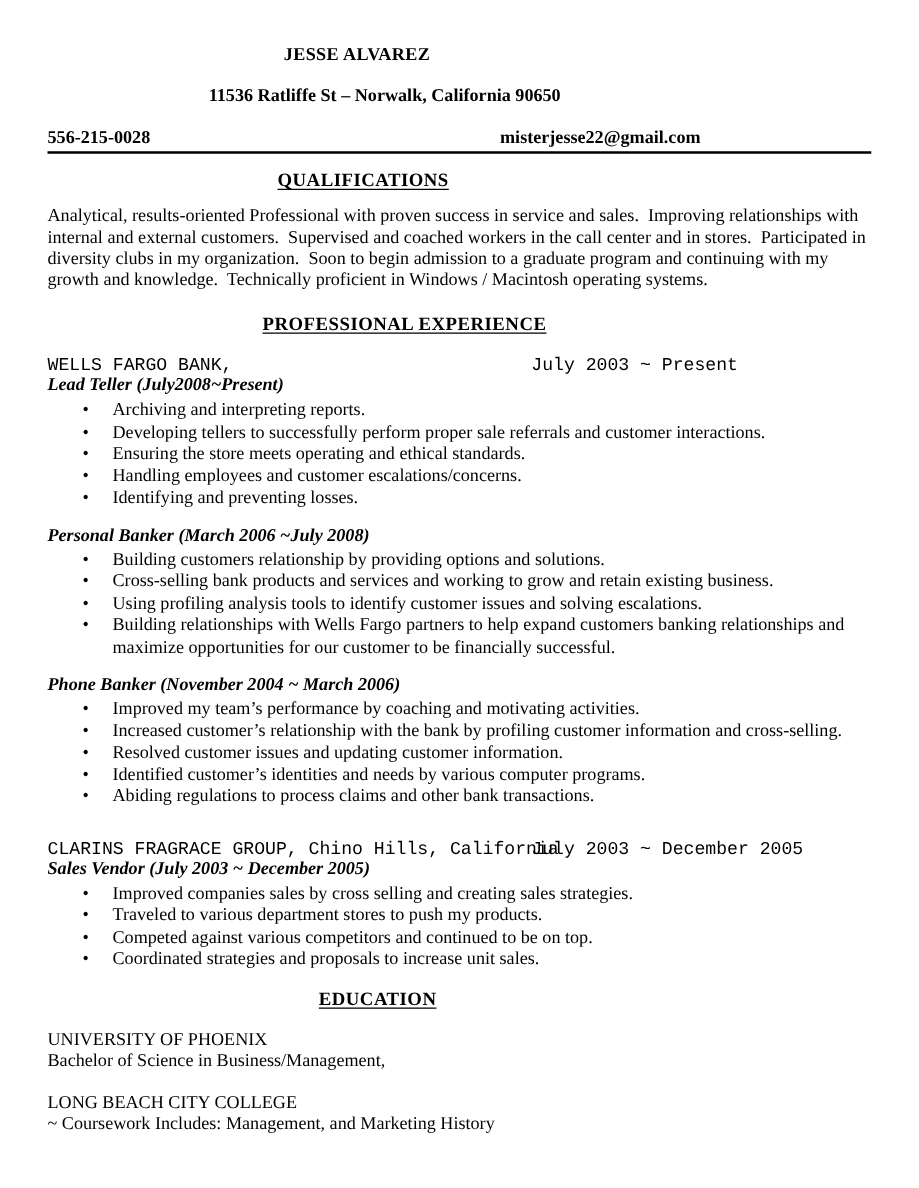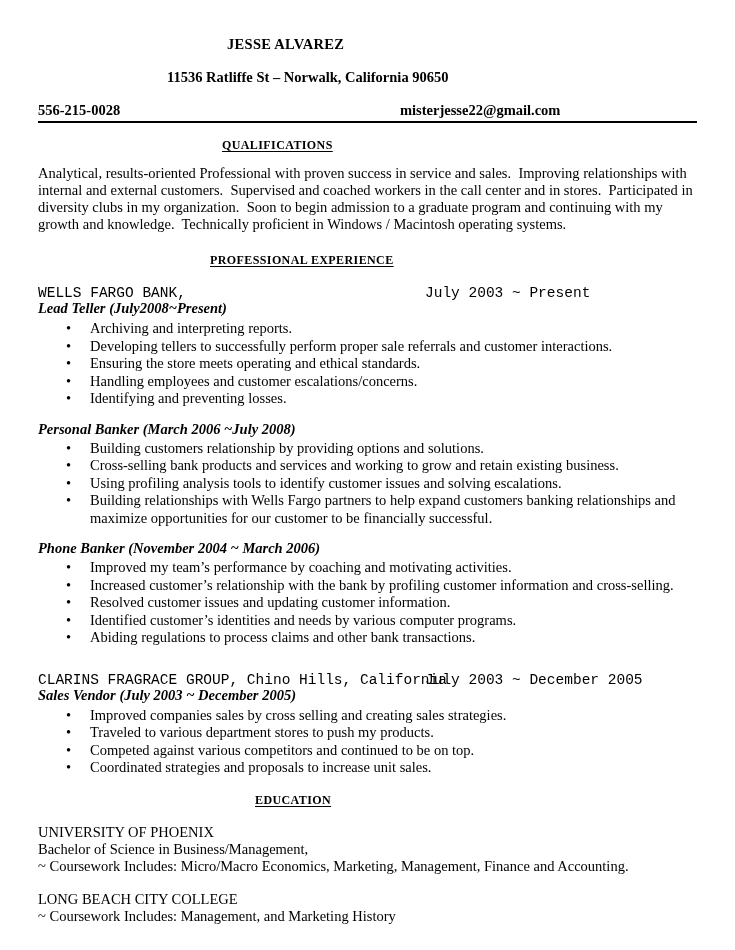--- a/index.html
+++ b/index.html
@@ -36,21 +36,21 @@
   }
   .contact-row .email { position: absolute; left: 362px; top: 0; }
   .rule {
     margin-top: 2px;
     border-top: 2px solid #000000;
     height: 0;
   }
 
   
   h2 {
-    font-size: 12px;
+    font-size: 15px;
     line-height: 17px;
     font-weight: bold;
     text-decoration: underline;
     text-underline-offset: 2px;
     letter-spacing: 0.4px;
   }
   h2.q  { margin-top: 14px; margin-left: 184px; }
   h2.pe { margin-top: 19px; margin-left: 172px; }
   h2.ed { margin-top: 15px; margin-left: 217px; }
 
@@ -154,21 +154,20 @@
     <div class="bullet">Traveled to various department stores to push my products.</div>
     <div class="bullet">Competed against various competitors and continued to be on top.</div>
     <div class="bullet">Coordinated strategies and proposals to increase unit sales.</div>
   </div>
 
   <h2 class="ed fit">EDUCATION</h2>
 
   <div class="school first">
     <div class="school-name">UNIVERSITY OF PHOENIX</div>
     <div class="school-line">Bachelor of Science in Business/Management,</div>
-    <div class="school-line">~ Coursework Includes: Micro/Macro Economics, Marketing, Management, Finance and Accounting.</div>
   </div>
 
   <div class="school second">
     <div class="school-name">LONG BEACH CITY COLLEGE</div>
     <div class="school-line">~ Coursework Includes: Management, and Marketing History</div>
   </div>
 
 </div>
 
 </body></html>

